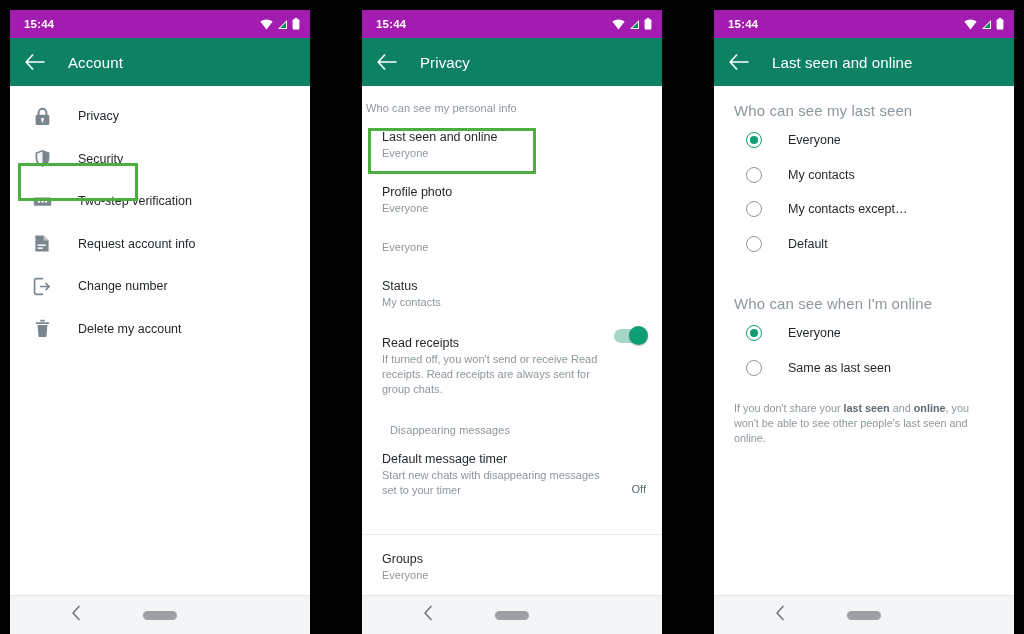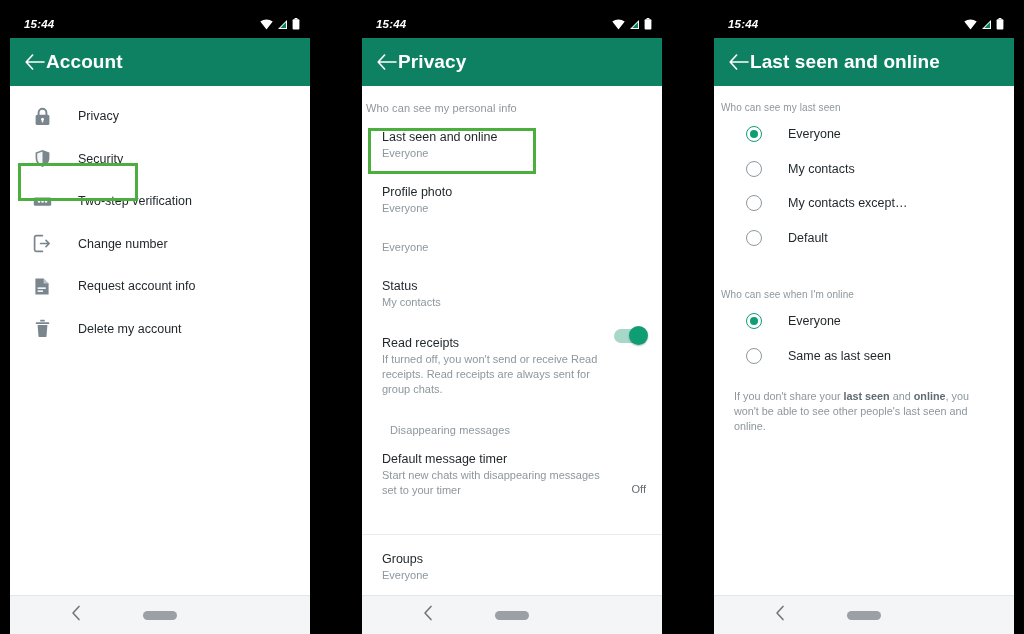--- a/index.html
+++ b/index.html
@@ -21,49 +21,49 @@
     display:flex;
     flex-direction:column;
   }
   #phone1{left:10px;width:300px;}
   #phone2{left:362px;width:300px;}
   #phone3{left:714px;width:300px;}
 
   
   .statusbar{
     height:28px;
-    background:#000000;
+    background:#a21caf;
     color:#ffffff;
     display:flex;
     align-items:center;
     justify-content:space-between;
     padding:0 10px 0 14px;
     box-sizing:border-box;
     flex:0 0 auto;
-    font-style:italic;
   }
   .clock{font-size:11.5px;font-weight:bold;letter-spacing:.2px;}
   .sysicons{display:flex;align-items:center;gap:4px;}
   .sysicons svg{display:block;}
 
   
   .appbar{
     height:48px;
     background:#0d8162;
     color:#ffffff;
     display:flex;
     align-items:center;
     padding:0 14px;
     box-sizing:border-box;
     flex:0 0 auto;
   }
   .backbtn{width:22px;height:22px;flex:0 0 auto;display:flex;align-items:center;justify-content:center;}
   .appbar-title{
-    font-size:19px;
-    font-weight:bold;
+    margin-left:22px;
+    font-size:15px;
+    font-weight:normal;
     letter-spacing:.1px;
     white-space:nowrap;
   }
 
   
   .content{
     flex:1 1 auto;
     background:#ffffff;
     overflow:hidden;
     position:relative;
@@ -141,22 +141,22 @@
   }
   .toggle .knob{
     position:absolute;right:-2px;top:-3px;
     width:19px;height:19px;border-radius:50%;
     background:#0f9d74;
     box-shadow:0 1px 2px rgba(0,0,0,.28);
   }
 
   
   .p3-head{
-    font-size:10px;color:#8d979d;
-    padding:16px 0 4px 7px;letter-spacing:.1px;
+    font-size:15px;color:#8d979d;
+    padding:16px 0 4px 20px;letter-spacing:.1px;
   }
   .radio-row{
     display:flex;align-items:center;
     height:34.5px;
     padding-left:32px;
     box-sizing:border-box;
   }
   .radio{
     width:16px;height:16px;border-radius:50%;
     border:1.6px solid #8d979d;
@@ -248,38 +248,38 @@
                 <circle cx="6" cy="6.6" r="1.25" fill="#fff"></circle>
                 <circle cx="9.5" cy="6.6" r="1.25" fill="#fff"></circle>
                 <circle cx="13" cy="6.6" r="1.25" fill="#fff"></circle>
               </svg>
           </span>
           <span class="acct-label">Two-step verification</span>
         </div>
 
         <div class="acct-row">
           <span class="acct-icon">
-            <svg width="18" height="19" viewBox="0 0 18 19">
-                <path d="M9.4 1.6H3.2A1.6 1.6 0 0 0 1.6 3.2v12.6a1.6 1.6 0 0 0 1.6 1.6h6.2" stroke="#7a868e" stroke-width="1.7" fill="none" stroke-linecap="round"></path>
-                <path d="M7.6 9.5h8.4M13 6.4l3.2 3.1-3.2 3.1" stroke="#7a868e" stroke-width="1.7" fill="none" stroke-linecap="round" stroke-linejoin="round"></path>
-              </svg>
-          </span>
-          <span class="acct-label">Change number</span>
-        </div>
-
-        <div class="acct-row">
-          <span class="acct-icon">
             <svg width="16" height="19" viewBox="0 0 16 19">
                 <path d="M1.4 1.4h8.2l5 5v11.2H1.4z" fill="#7a868e"></path>
                 <path d="M9.6 1.4v5h5z" fill="#fff" opacity=".5"></path>
                 <rect x="3.6" y="10.4" width="8.2" height="1.5" fill="#fff"></rect>
                 <rect x="3.6" y="13.4" width="5.4" height="1.5" fill="#fff"></rect>
               </svg>
           </span>
           <span class="acct-label">Request account info</span>
+        </div>
+
+        <div class="acct-row">
+          <span class="acct-icon">
+            <svg width="18" height="19" viewBox="0 0 18 19">
+                <path d="M9.4 1.6H3.2A1.6 1.6 0 0 0 1.6 3.2v12.6a1.6 1.6 0 0 0 1.6 1.6h6.2" stroke="#7a868e" stroke-width="1.7" fill="none" stroke-linecap="round"></path>
+                <path d="M7.6 9.5h8.4M13 6.4l3.2 3.1-3.2 3.1" stroke="#7a868e" stroke-width="1.7" fill="none" stroke-linecap="round" stroke-linejoin="round"></path>
+              </svg>
+          </span>
+          <span class="acct-label">Change number</span>
         </div>
 
         <div class="acct-row">
           <span class="acct-icon">
             <svg width="15" height="19" viewBox="0 0 15 19">
                 <rect x="5.2" y="0.8" width="4.6" height="1.8" rx=".6" fill="#7a868e"></rect>
                 <rect x="0.8" y="3.2" width="13.4" height="1.8" rx=".6" fill="#7a868e"></rect>
                 <path d="M2.6 6h9.8l-.9 11.2a1 1 0 0 1-1 .9H4.5a1 1 0 0 1-1-.9z" fill="#7a868e"></path>
               </svg>
           </span>

